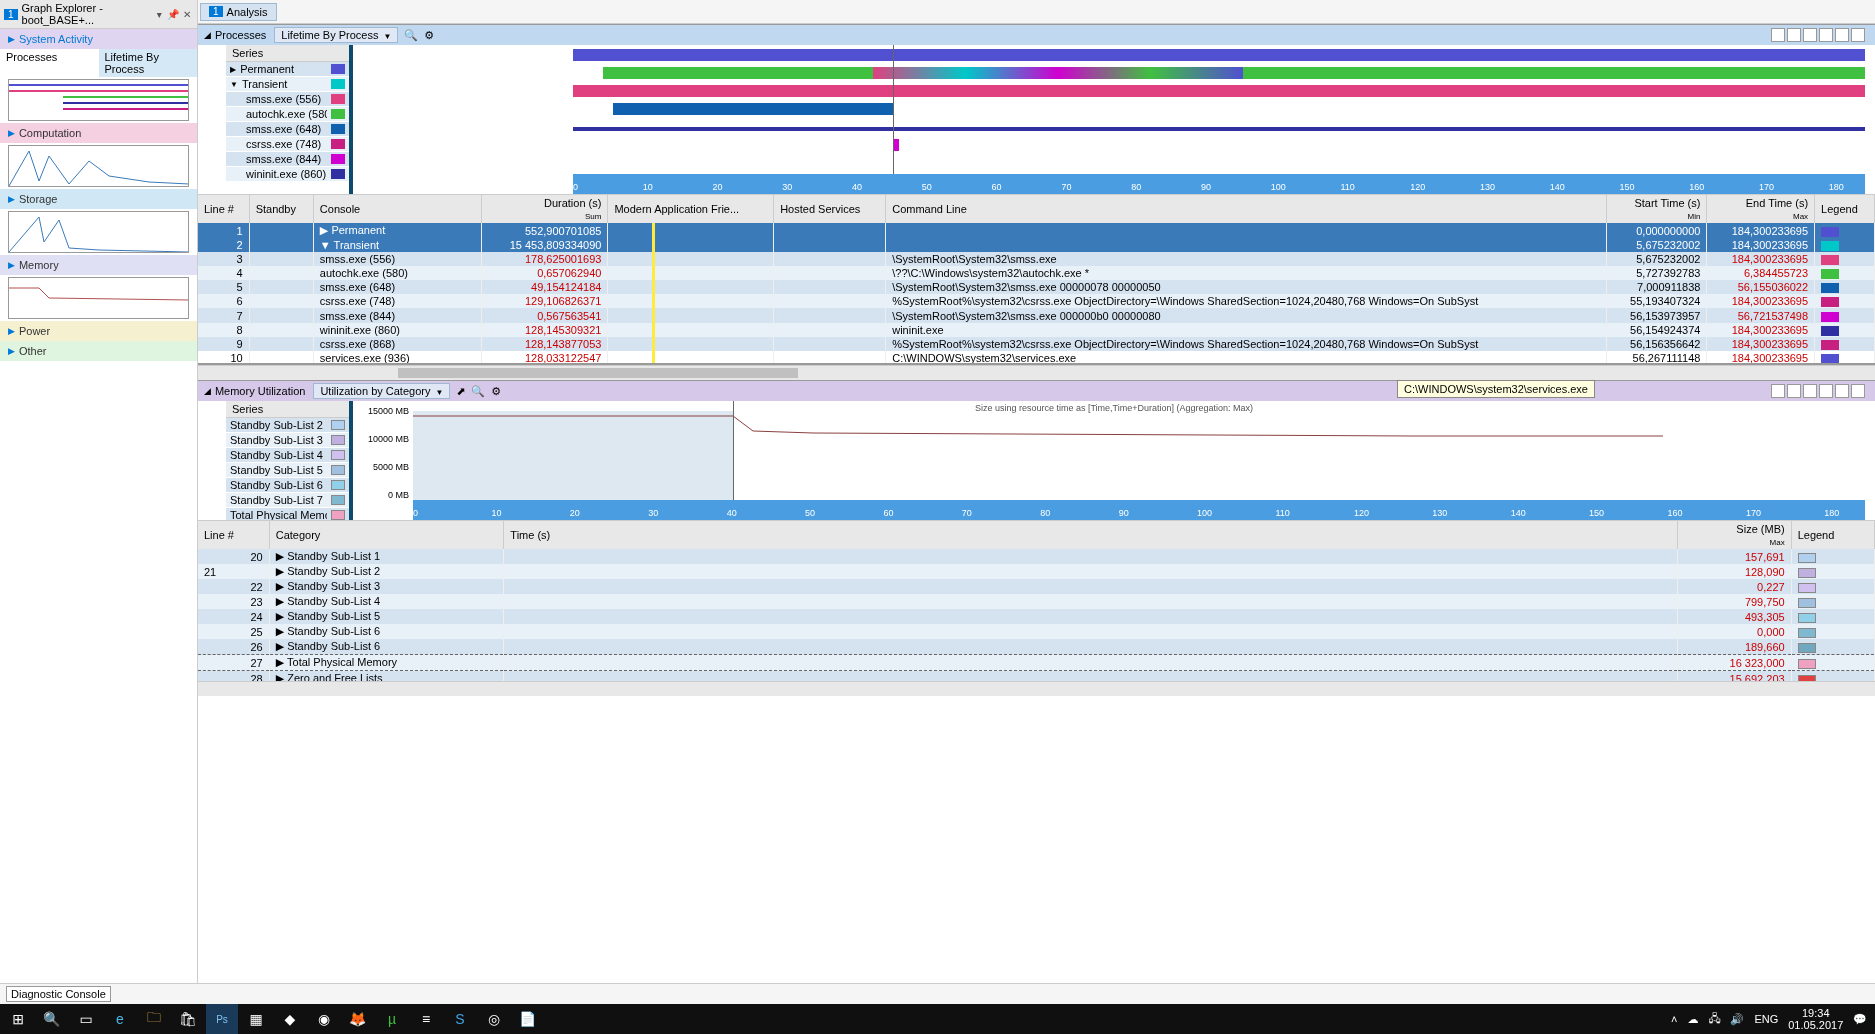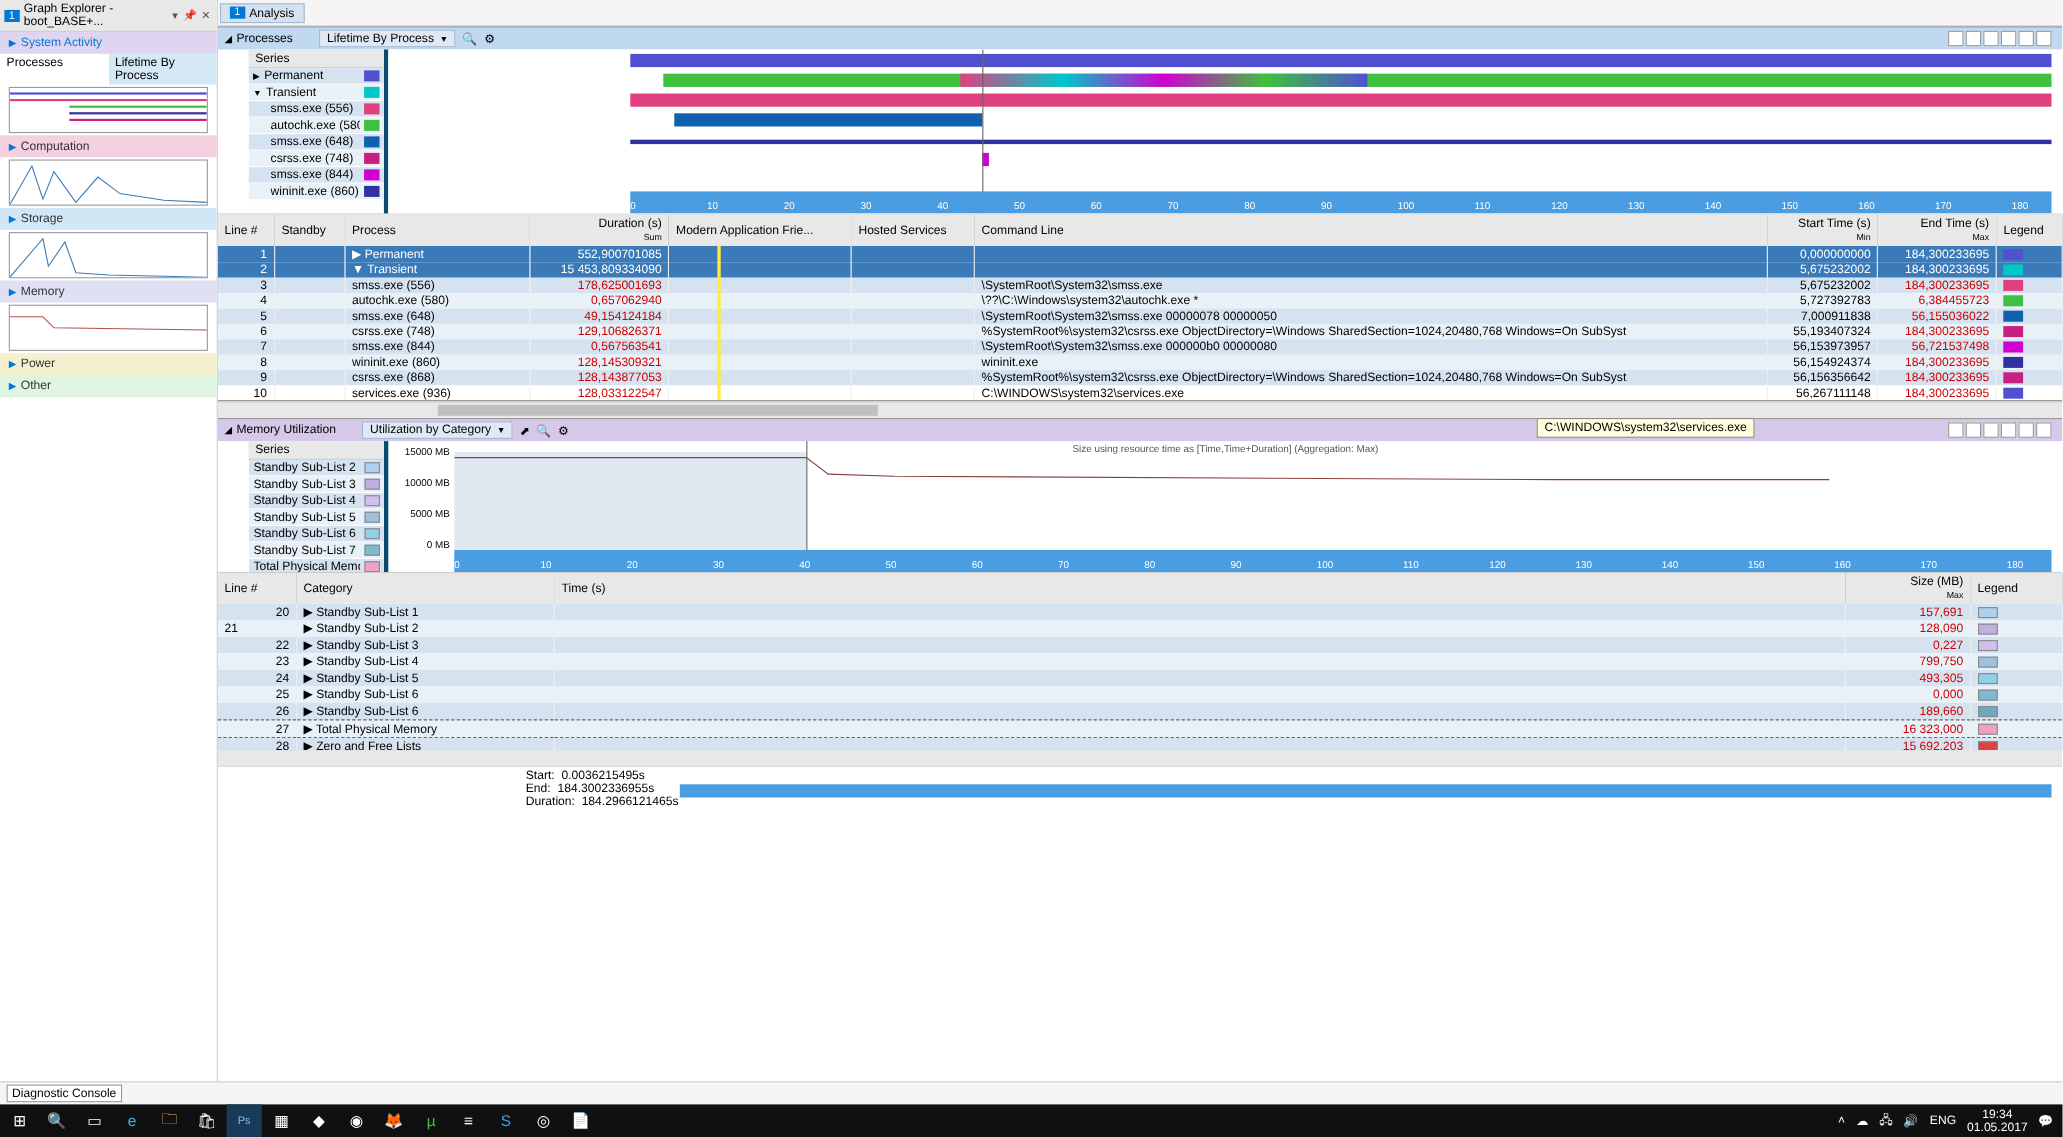--- a/index.html
+++ b/index.html
@@ -26,21 +26,21 @@
 .thumb-line { position: absolute; left: 0; right: 0; height: 2px; }
 .right-panel { flex: 1; display: flex; flex-direction: column; overflow: hidden; }
 .top-tabs { display: flex; align-items: center; background: #f5f5f5; border-bottom: 1px solid #ccc; height: 24px; }
 .top-tab { display: flex; align-items: center; background: #d5e2f0; border: 1px solid #a0b8d0; padding: 2px 8px; margin: 2px; font-size: 11px; }
 .top-tab .badge { background: #0078d7; color: #fff; padding: 0 4px; margin-right: 4px; font-size: 10px; }
 .top-tab-spacer { flex: 1; }
 .view-btns { display: flex; gap: 2px; padding-right: 4px; }
 .view-btn { width: 14px; height: 14px; border: 1px solid #999; cursor: pointer; background: #fff; }
 .section-header { display: flex; align-items: center; background: #c0d8f0; padding: 2px 6px; font-size: 11px; border-top: 1px solid #999; }
 .section-header .tri { margin-right: 4px; font-size: 9px; }
-.section-header .subtitle { margin-left: 24px; background: #e0e8f5; padding: 1px 6px; border: 1px solid #a0b8d0; }
+.section-header .subtitle { margin-left: 8px; background: #e0e8f5; padding: 1px 6px; border: 1px solid #a0b8d0; }
 .section-header .down { margin-left: 2px; font-size: 8px; }
 .section-header .search { margin-left: 6px; cursor: pointer; }
 .section-header .gear { margin-left: 6px; cursor: pointer; }
 .section-header .spacer { flex: 1; }
 .section-header.mem { background: #d5c8e8; }
 .proc-body { display: flex; height: 150px; border-bottom: 1px solid #ccc; }
 .series-panel { width: 155px; border-right: 4px solid #0c4a6e; display: flex; flex-direction: column; padding-left: 28px; }
 .series-title { padding: 2px 6px; background: #e8e8e8; border-bottom: 1px solid #ccc; font-size: 11px; }
 .series-list { flex: 1; overflow-y: auto; }
 .series-item { display: flex; align-items: center; padding: 1px 4px; font-size: 11px; background: #d5e2f0; border-bottom: 1px solid #fff; }
@@ -269,21 +269,21 @@
         </div>
       </div>
 
       <div class="table-wrap" style="position:relative">
         <div class="yellow-mark"></div>
         <table>
           <thead>
               <tr>
             <th>Line #</th>
             <th>Standby</th>
-            <th style="min-width:140px">Process</th>
+            <th style="min-width:140px">Console</th>
             <th style="text-align:right"><span>Duration (s)</span><br><span style="font-size:8px">Sum</span></th>
             <th>Modern Application Frie...</th>
             <th>Hosted Services</th>
             <th style="min-width:400px">Command Line</th>
             <th style="text-align:right"><span>Start Time (s)</span><br><span style="font-size:8px">Min</span></th>
             <th style="text-align:right"><span>End Time (s)</span><br><span style="font-size:8px">Max</span></th>
             <th>Legend</th>
           </tr>
             </thead>
           <tbody id="proc-tbody">
@@ -580,28 +580,20 @@
                 <td>▶ Zero and Free Lists</td>
                 <td></td>
                 <td style="text-align:right;color:#c00">15 692,203</td>
                 <td><span class="leg-sw" style="background:#e04040;border:1px solid #888"></span></td>
               </tr>
             </tbody>
         </table>
       </div>
       <div class="hscroll"></div>
 
-      <div class="timeline-footer">
-        <div class="tf-labels">
-          <div><span>Start:</span> &nbsp;<span>0.0036215495s</span></div>
-          <div><span>End:</span> &nbsp;<span>184.3002336955s</span></div>
-          <div><span>Duration:</span> &nbsp;<span>184.2966121465s</span></div>
-        </div>
-        <div class="tf-bar"></div>
-      </div>
     </div>
   </div>
 
   <div class="status-bar">
     <span class="dc">Diagnostic Console</span>
   </div>
 
   <div class="taskbar">
     <div class="tb-left">
       <div class="tb-icon">⊞</div>

